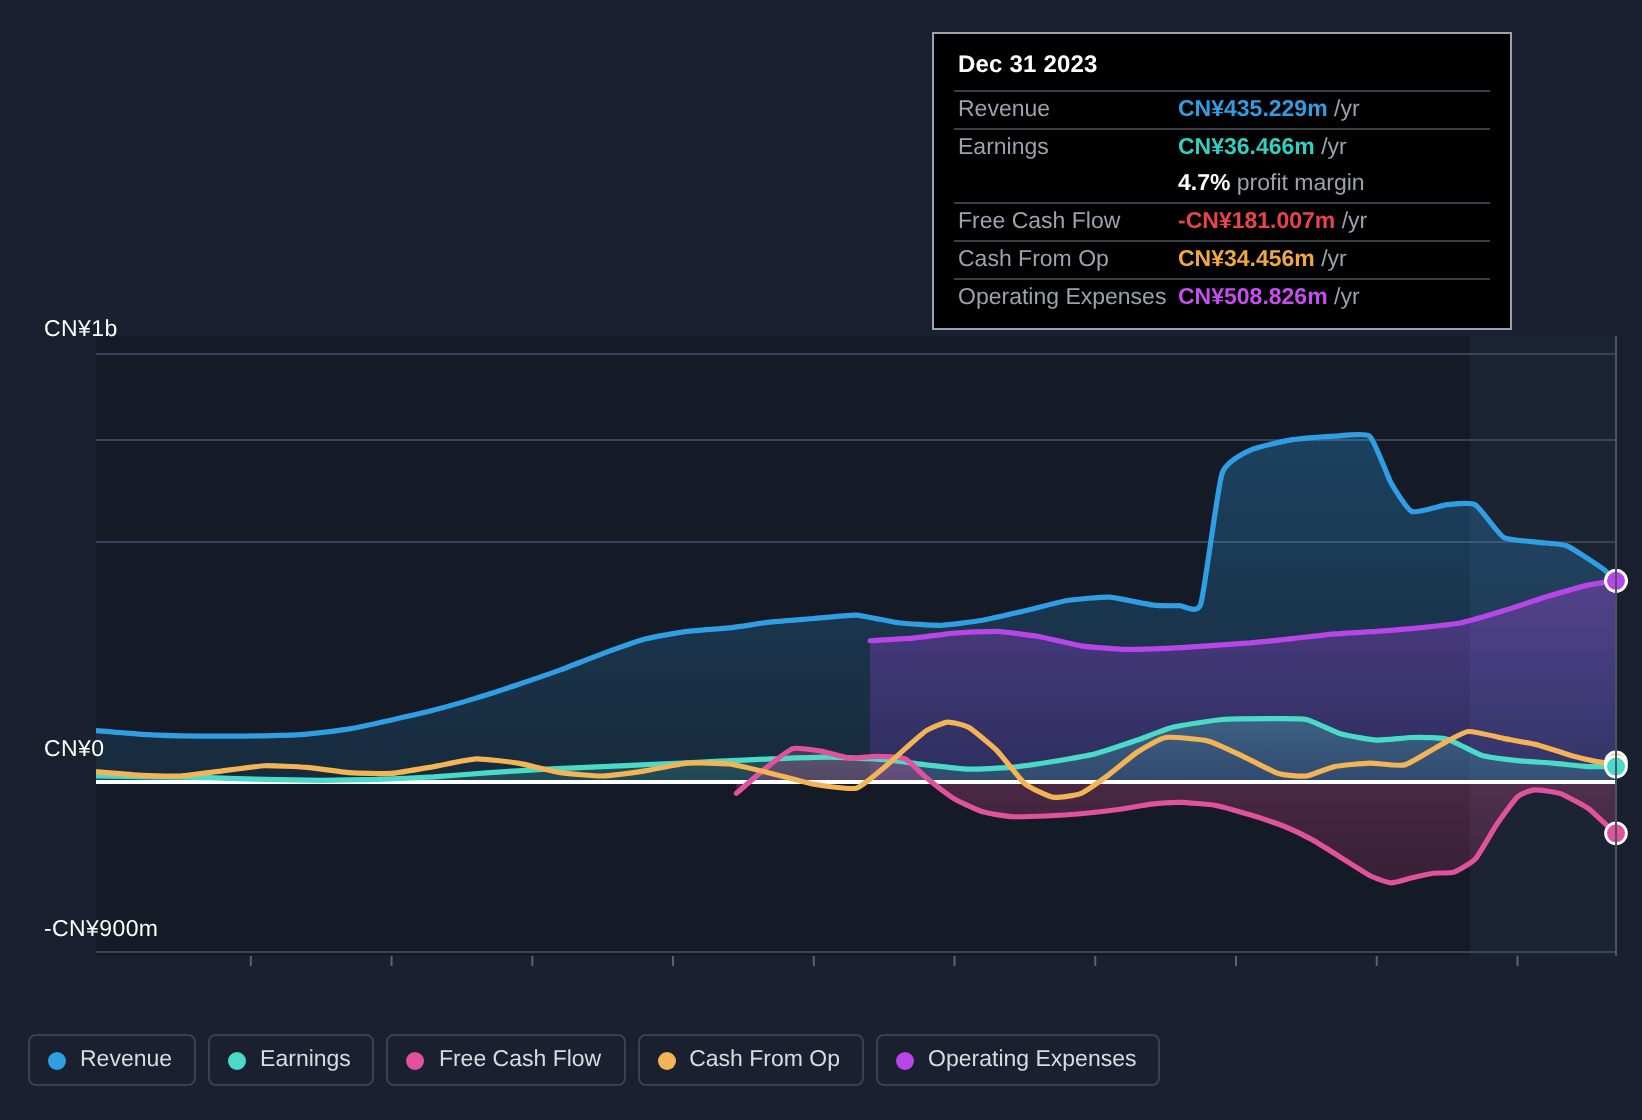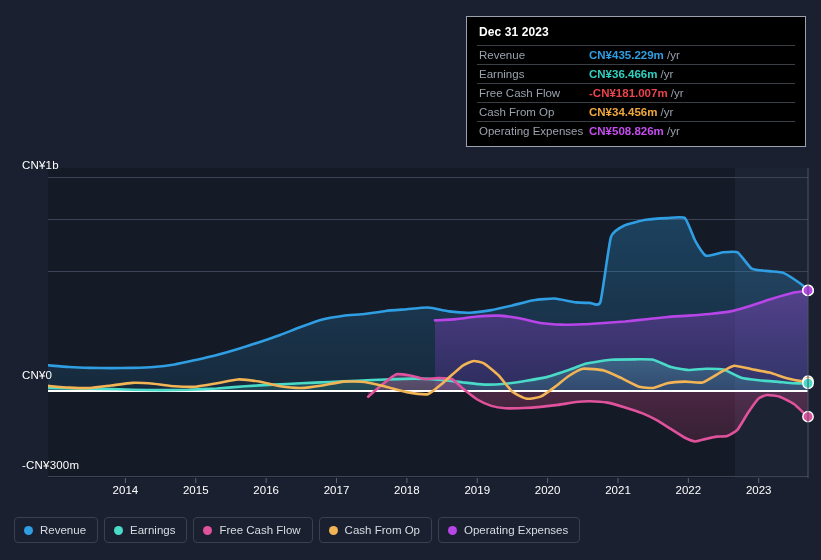--- a/index.html
+++ b/index.html
@@ -25,21 +25,21 @@
 
   
   .x-axis{position:absolute;left:0;top:484px;width:821px;height:18px;}
   .x-label{
     position:absolute;color:#ffffff;font-size:11.5px;transform:translateX(-50%);
     white-space:nowrap;
   }
 
   
   .tooltip{
-    position:absolute;left:466px;top:16px;width:340px;
+    position:absolute;left:466px;top:16px;width:290px;
     background:#000000;border:1px solid #9aa2ad;
     box-sizing:border-box;padding:7px 10px 6px 10px;
     color:#d7dbe0;
   }
   .tt-title{
     font-size:12px;color:#ffffff;font-weight:bold;
     padding:1px 0 6px 2px;letter-spacing:.1px;
   }
   .tt-table{width:100%;border-collapse:collapse;}
   .tt-table tr td{
@@ -138,47 +138,39 @@
         <circle cx="808" cy="383.296" r="5.2" fill="#4adbc8" stroke="#ffffff" stroke-width="1.4"></circle>
         <circle cx="808" cy="416.64166666666665" r="5.2" fill="#e0529c" stroke="#ffffff" stroke-width="1.4"></circle>
       </g>
     <g id="cursor-line-g">
         <line x1="808" y1="168" x2="808" y2="478" stroke="#4a5468" stroke-width="1"></line>
       </g>
   </svg>
 
   <div class="y-label y-1b">CN¥1b</div>
   <div class="y-label y-0">CN¥0</div>
-  <div class="y-label y-neg">-CN¥300m</div>
-
-  <div class="x-axis" id="x-axis">
-      <div class="x-label" style="left: 125.407px;">2014</div>
-      <div class="x-label" style="left: 195.778px;">2015</div>
-      <div class="x-label" style="left: 266.148px;">2016</div>
-      <div class="x-label" style="left: 336.519px;">2017</div>
-      <div class="x-label" style="left: 406.889px;">2018</div>
-      <div class="x-label" style="left: 477.259px;">2019</div>
-      <div class="x-label" style="left: 547.63px;">2020</div>
-      <div class="x-label" style="left: 618px;">2021</div>
-      <div class="x-label" style="left: 688.37px;">2022</div>
-      <div class="x-label" style="left: 758.741px;">2023</div>
-    </div>
+  <div class="y-label y-neg">-CN¥900m</div>
+
 
   <div class="tooltip">
     <div class="tt-title">Dec 31 2023</div>
     <table class="tt-table">
       <tbody id="tt-body">
           <tr>
             <td class="tt-label">Revenue</td>
             <td class="tt-value"><b style="color: rgb(47, 158, 227);">CN¥435.229m</b><span class="tt-unit"> /yr</span></td>
           </tr>
           <tr>
             <td class="tt-label">Earnings</td>
             <td class="tt-value"><b style="color: rgb(49, 208, 192); text-align: center;">CN¥36.466m</b><span class="tt-unit"> /yr</span></td>
           </tr>
+          <tr class="no-rule">
+            <td class="tt-label"></td>
+            <td class="tt-value"><b style="color: rgb(255, 255, 255);">4.7%</b><span class="tt-unit"> profit margin</span></td>
+          </tr>
           <tr>
             <td class="tt-label">Free Cash Flow</td>
             <td class="tt-value"><b style="color: rgb(232, 68, 75);">-CN¥181.007m</b><span class="tt-unit"> /yr</span></td>
           </tr>
           <tr>
             <td class="tt-label">Cash From Op</td>
             <td class="tt-value"><b style="color: rgb(240, 168, 64);">CN¥34.456m</b><span class="tt-unit"> /yr</span></td>
           </tr>
           <tr>
             <td class="tt-label">Operating Expenses</td>

